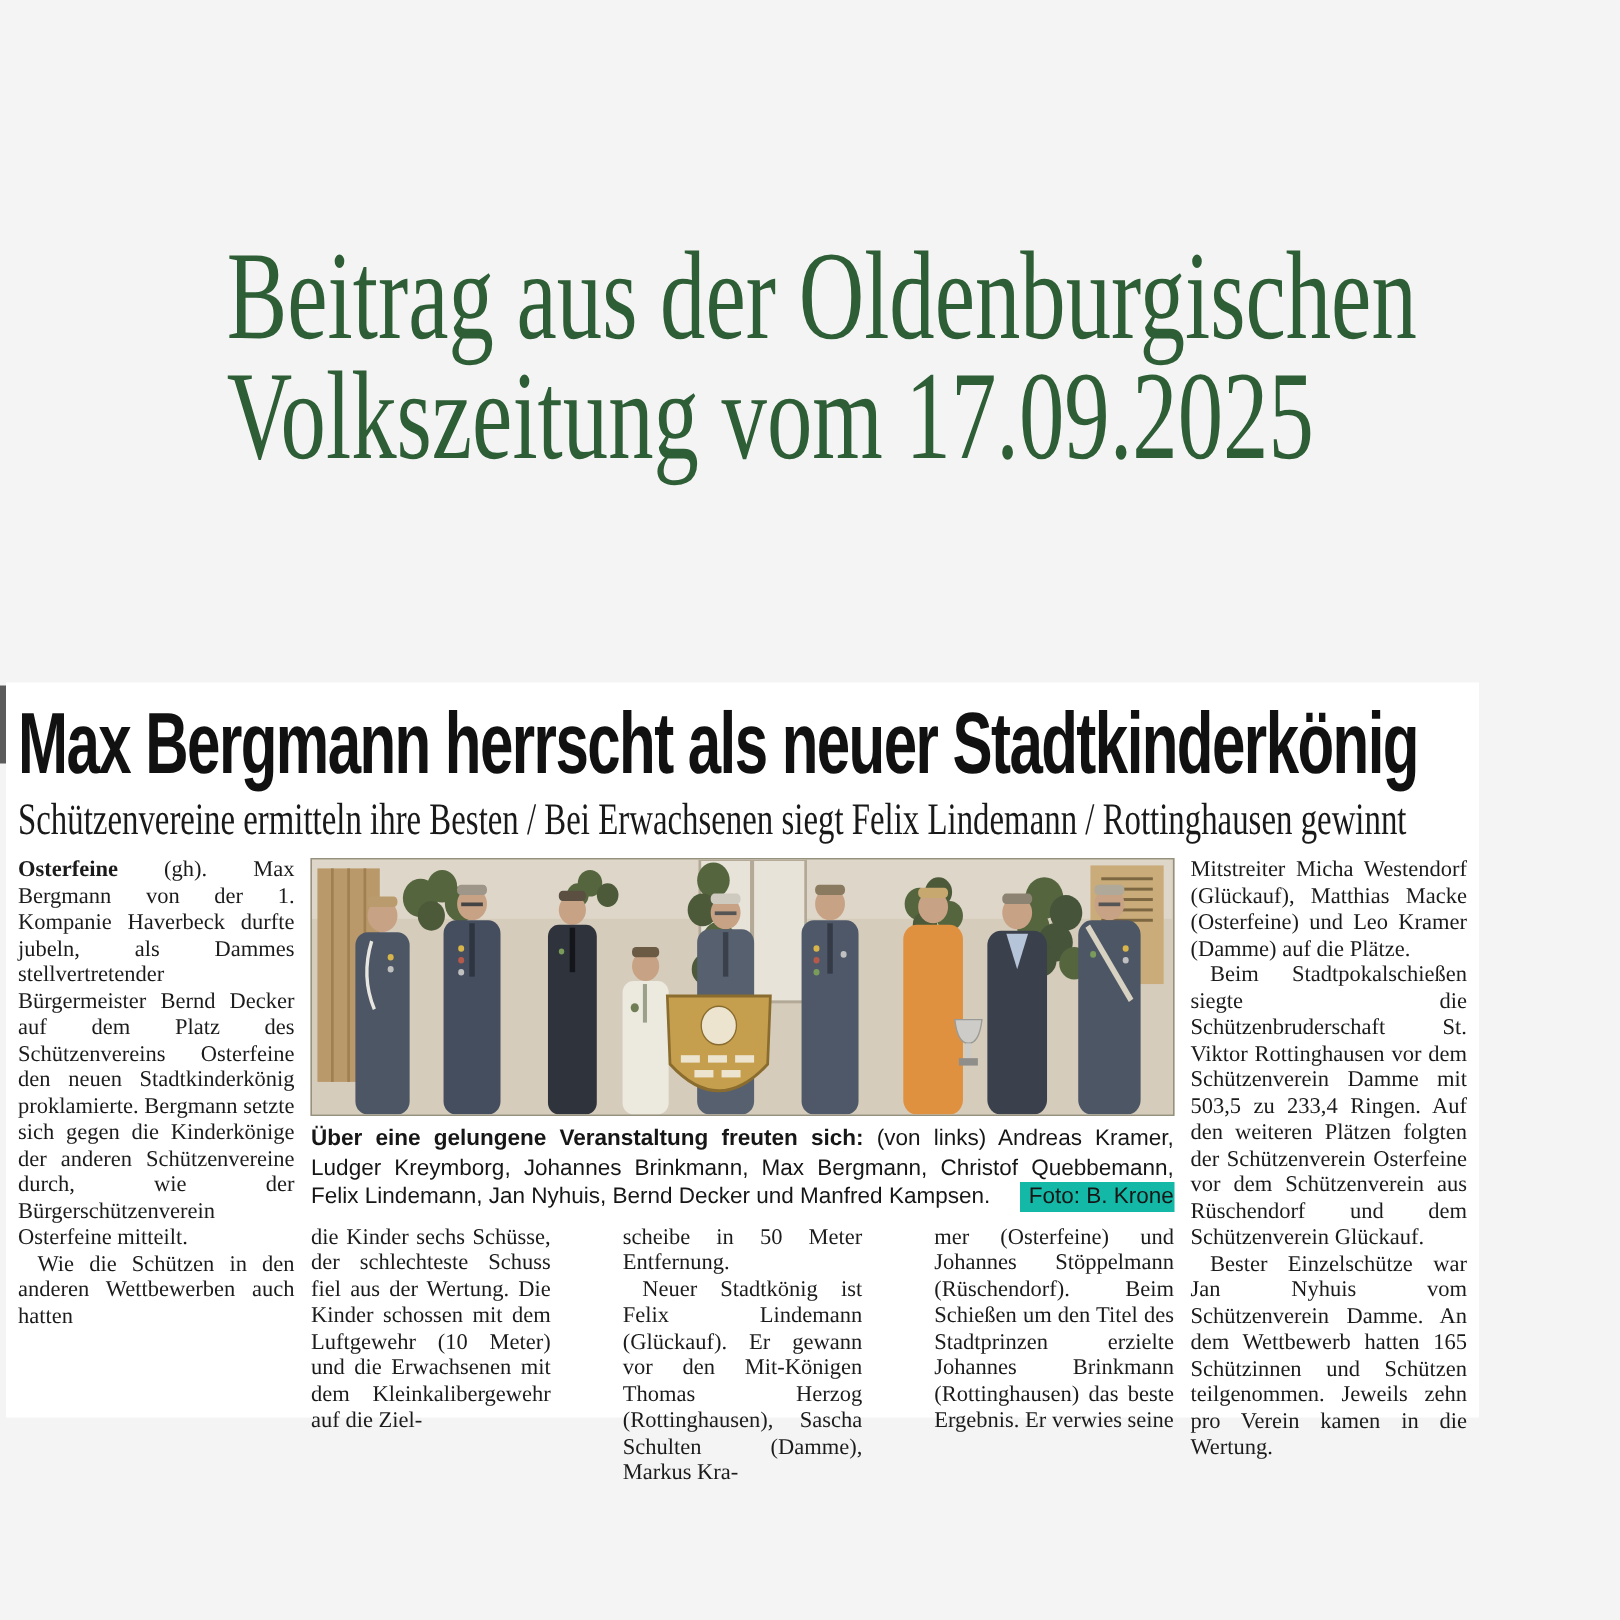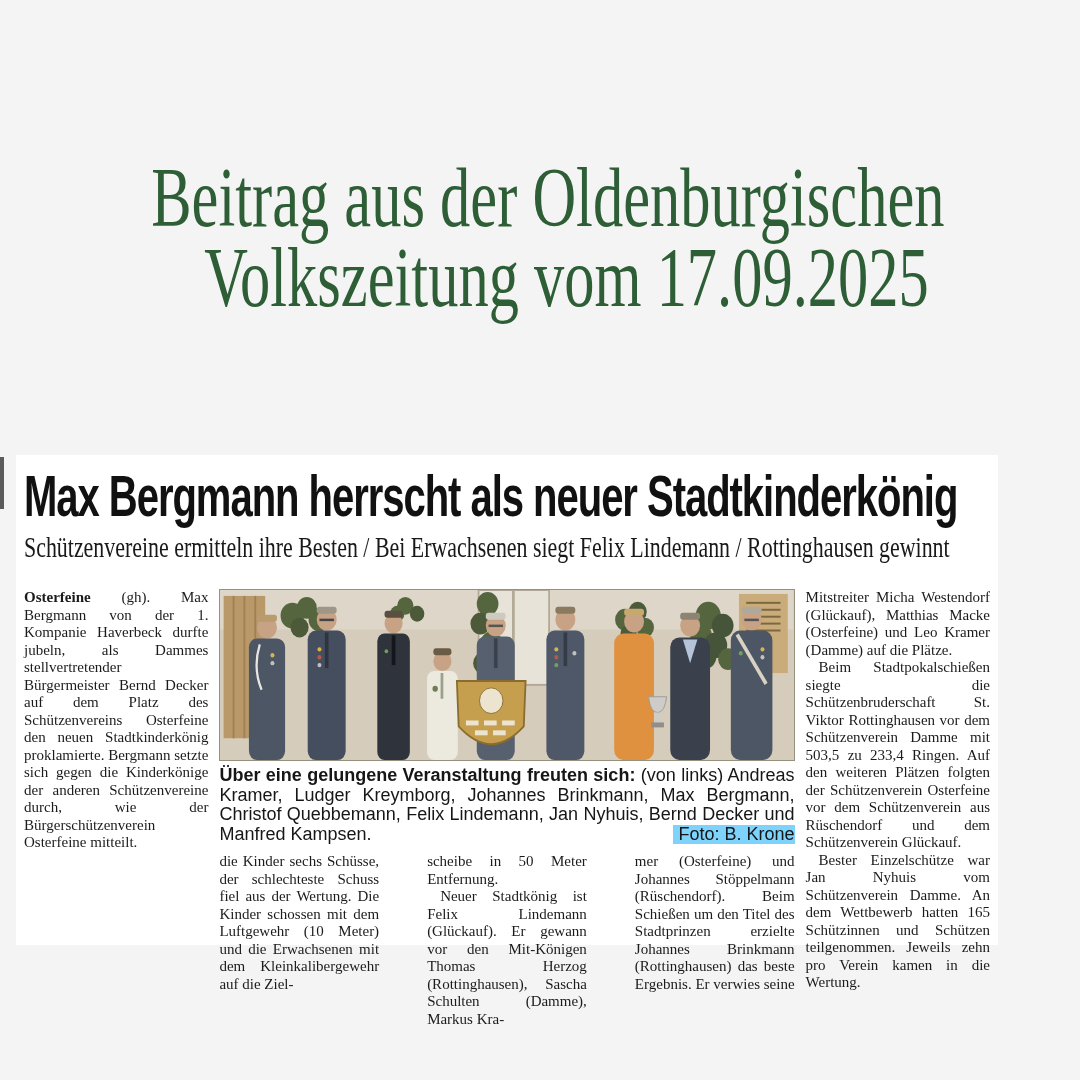--- a/index.html
+++ b/index.html
@@ -2,68 +2,68 @@
 <html><head>
 <meta charset="utf-8">
 <style>
   html,body{margin:0;padding:0;}
   body{
     width:1080px;height:1080px;position:relative;overflow:hidden;
     background:#f4f4f5;
     font-family:"Liberation Sans", sans-serif;
   }
   
-  .banner{position:absolute;top:158px;left:0;width:1080px;text-align:right;color:#2e5e35;}
+  .banner{position:absolute;top:158px;left:0;width:1080px;text-align:left;color:#2e5e35;}
   .banner-line{
     font-family:"Liberation Serif", serif;
     font-size:84px;line-height:80px;white-space:nowrap;
     transform:scaleX(0.72);transform-origin:50% 50%;
   }
   
   .clipping{
-    position:absolute;top:455px;left:16px;width:982px;height:490px;
+    position:absolute;top:455px;left:4px;width:982px;height:490px;
     background:#ffffff;box-sizing:border-box;padding:12px 8px 0 8px;
     color:#1b1b1b;
   }
   .scan-artifact{position:absolute;left:0;top:457px;width:4px;height:52px;background:#5b5b5b;}
   .headline{
     font-family:"Liberation Sans", sans-serif;font-weight:bold;
     font-size:58px;line-height:58px;letter-spacing:-1.5px;white-space:nowrap;
     transform:scaleX(0.69);transform-origin:0 50%;color:#111;
   }
   .subheadline{
     margin-top:6px;
     font-family:"Liberation Serif", serif;
     font-size:30px;line-height:32px;white-space:nowrap;
     transform:scaleX(0.73);transform-origin:0 50%;color:#191919;
   }
   .article{
-    margin-top:26px;
+    margin-top:9px;
     display:grid;grid-template-columns:repeat(5,1fr);column-gap:11px;
     font-family:"Liberation Serif", serif;
     font-size:15px;line-height:17.5px;text-align:justify;
   }
   .article p{margin:0;}
   .article p.ind{text-indent:13px;}
   .lead-word{font-weight:bold;}
   .col-left{grid-column:1;}
   .col-right{grid-column:5;}
   .mid{grid-column:2 / span 3;}
   .photo{
     width:100%;height:172px;border:1px solid #95917f;box-sizing:border-box;
     background:#d6ccbc;overflow:hidden;
   }
   .photo svg{display:block;width:100%;height:100%;}
   .caption{
     position:relative;margin-top:5px;
     font-family:"Liberation Sans", sans-serif;
-    font-size:18px;line-height:19.5px;text-align:justify;color:#161616;
+    font-size:15px;line-height:19.5px;text-align:justify;color:#161616;
   }
   .caption .cap-lead{font-weight:bold;}
-  .caption .credit{position:absolute;right:0;bottom:0;background:#7dd3fc;padding-left:6px;}
+  .caption .credit{position:absolute;right:0;bottom:0;background:#14b8a6;padding-left:6px;}
   .mid-cols{
     margin-top:9px;
     display:grid;grid-template-columns:repeat(3,1fr);column-gap:11px;gap:48px;
   }
 </style>
 </head>
 <body>
 
 <div class="banner">
   <div class="banner-line">Beitrag aus der Oldenburgischen</div>
@@ -73,20 +73,21 @@
 <div class="scan-artifact"></div>
 
 <div class="clipping">
   <div class="headline">Max Bergmann herrscht als neuer Stadtkinderkönig</div>
   <div class="subheadline">Schützenvereine ermitteln ihre Besten / Bei Erwachsenen siegt Felix Lindemann / Rottinghausen gewinnt</div>
 
   <div class="article">
 
     <div class="col-left">
       <p><span class="lead-word">Osterfeine</span><span> (gh). Max Bergmann von der 1. Kompanie Haverbeck durfte jubeln, als Dammes stellvertretender Bürgermeister Bernd Decker auf dem Platz des Schützenvereins Osterfeine den neuen Stadtkinderkönig proklamierte. Bergmann setzte sich gegen die Kinderkönige der anderen Schützenvereine durch, wie der Bürgerschützenverein Osterfeine mitteilt.</span></p>
+      <p class="ind">Wie die Schützen in den anderen Wettbewerben auch hatten</p>
     </div>
 
     <div class="mid">
       <div class="photo">
         <svg viewBox="0 0 634 172" preserveAspectRatio="none">
           <rect x="0" y="0" width="634" height="172" fill="#d6ccbc"></rect>
           <rect x="0" y="0" width="634" height="40" fill="#ded6c8"></rect>
 
           <rect x="4" y="6" width="46" height="144" fill="#b9996a"></rect>
           <rect x="14" y="6" width="2" height="144" fill="#a07f52"></rect>

